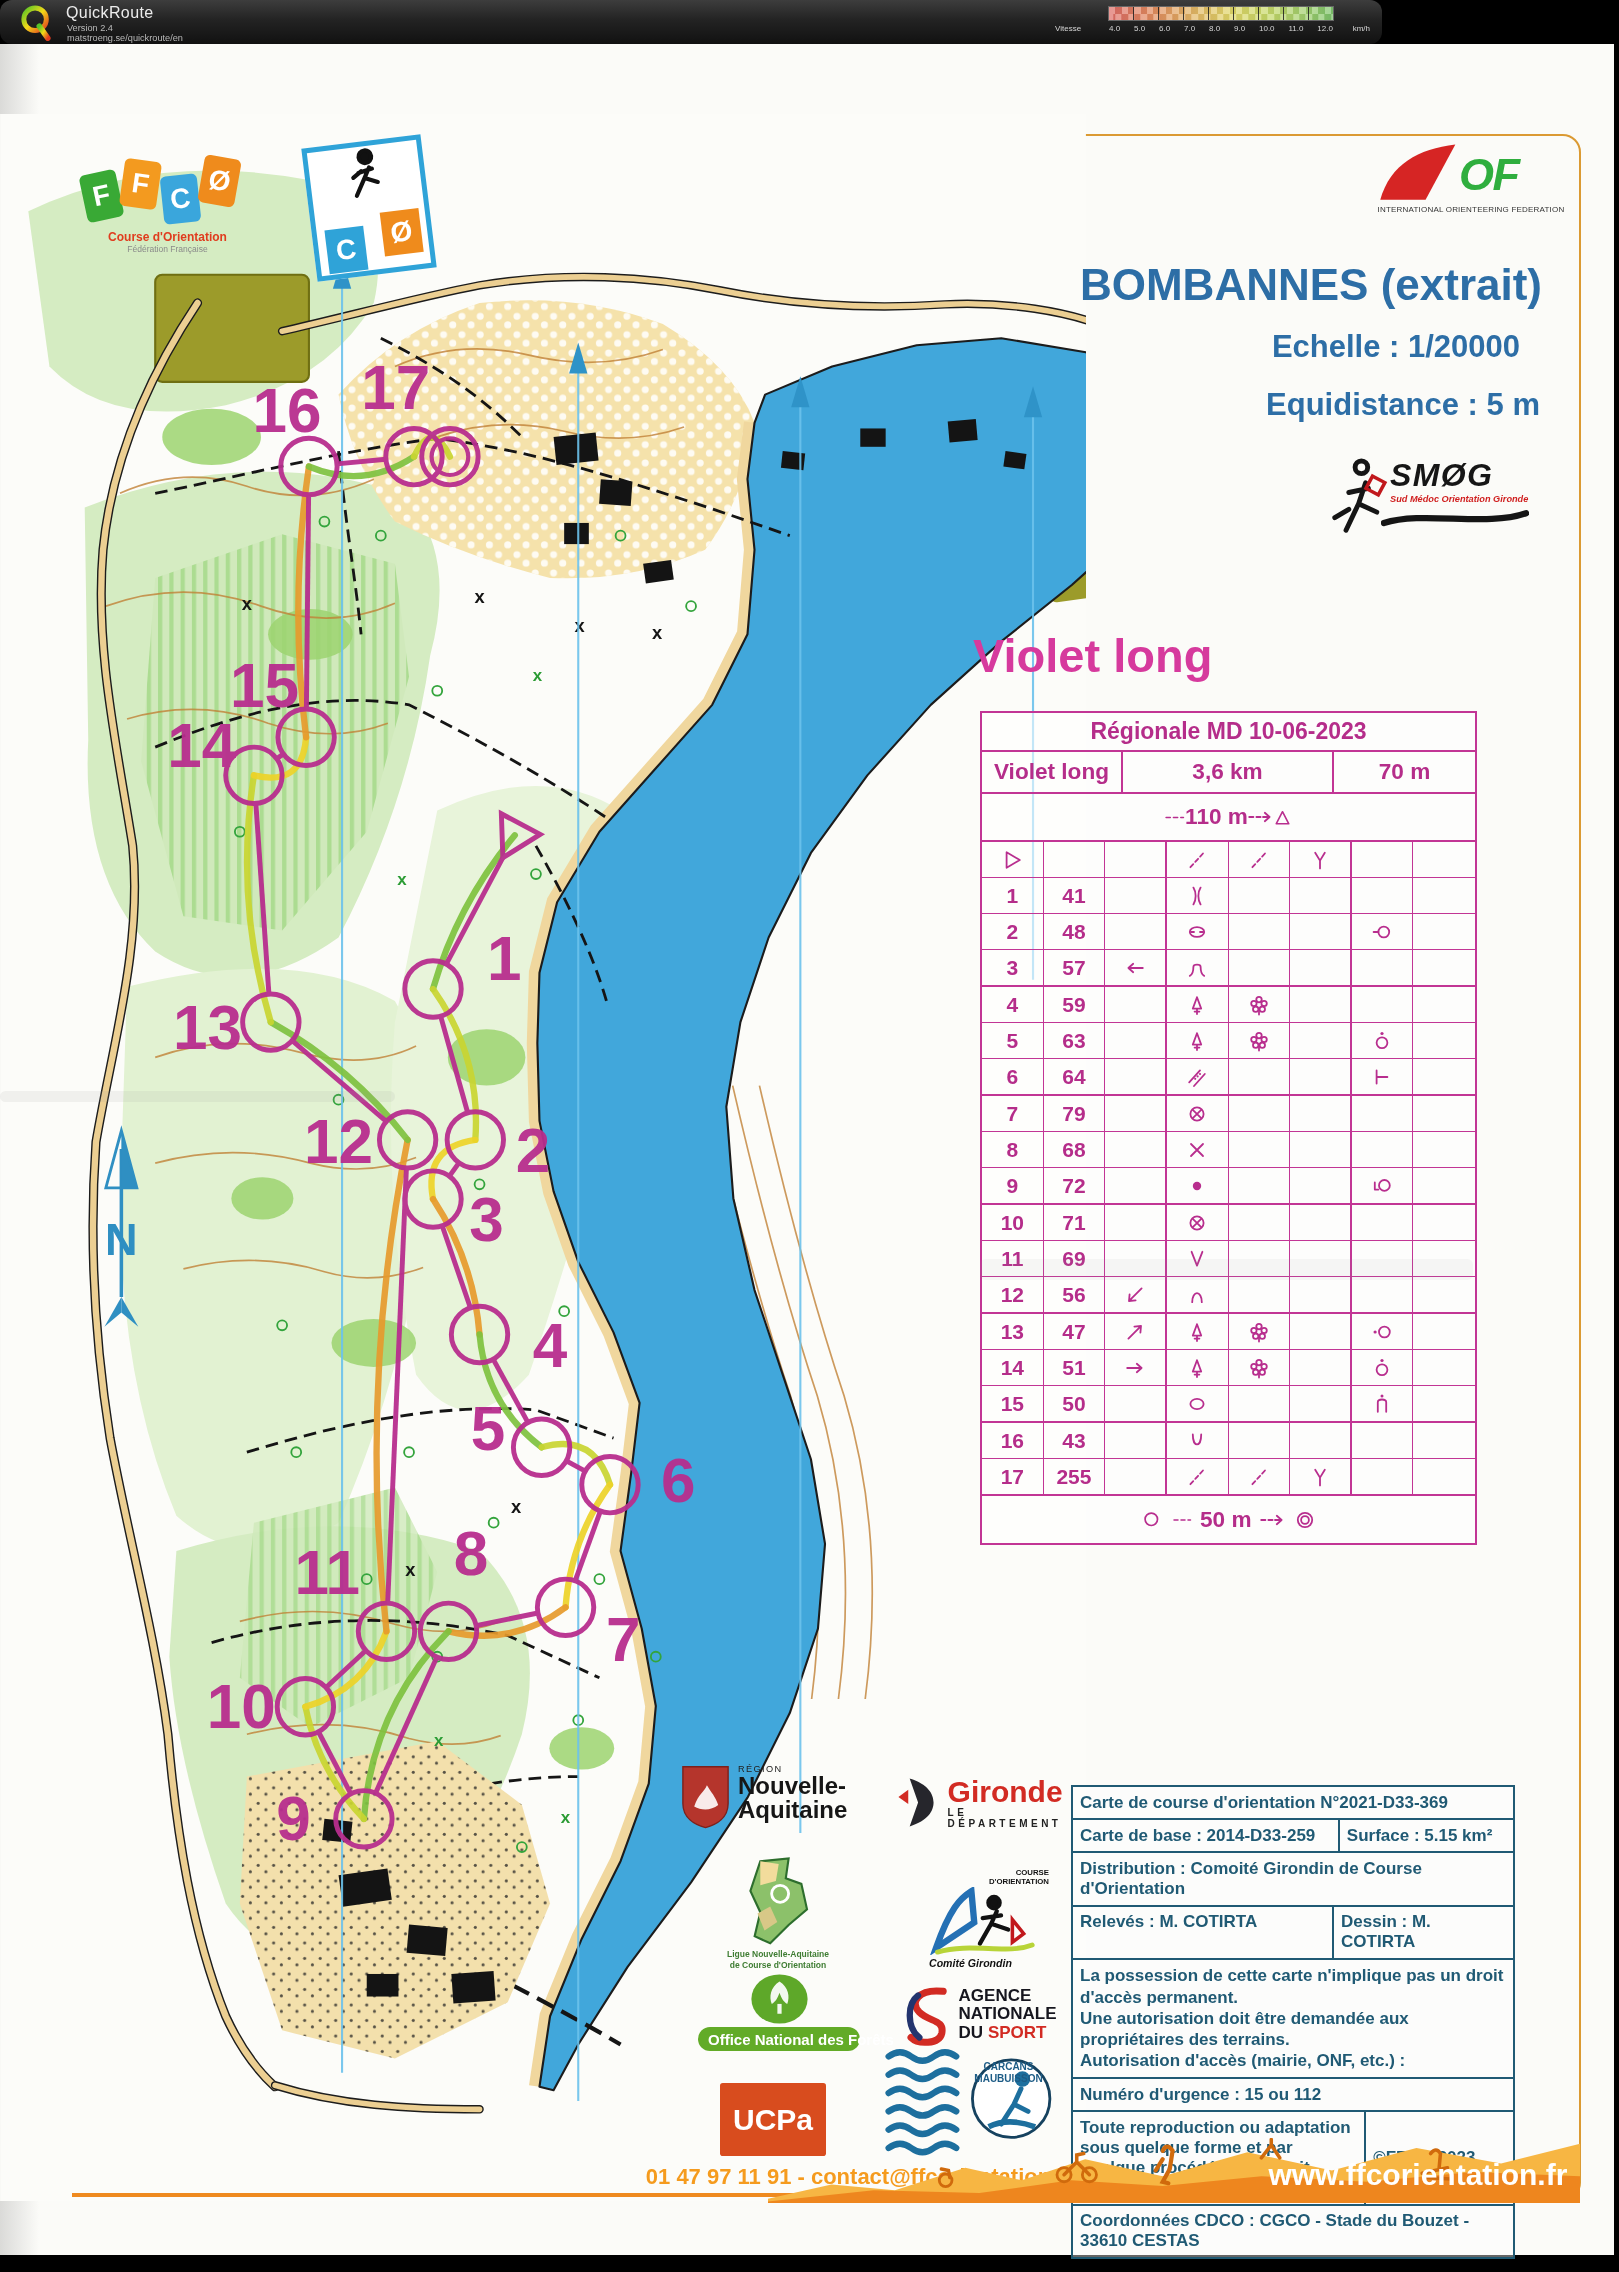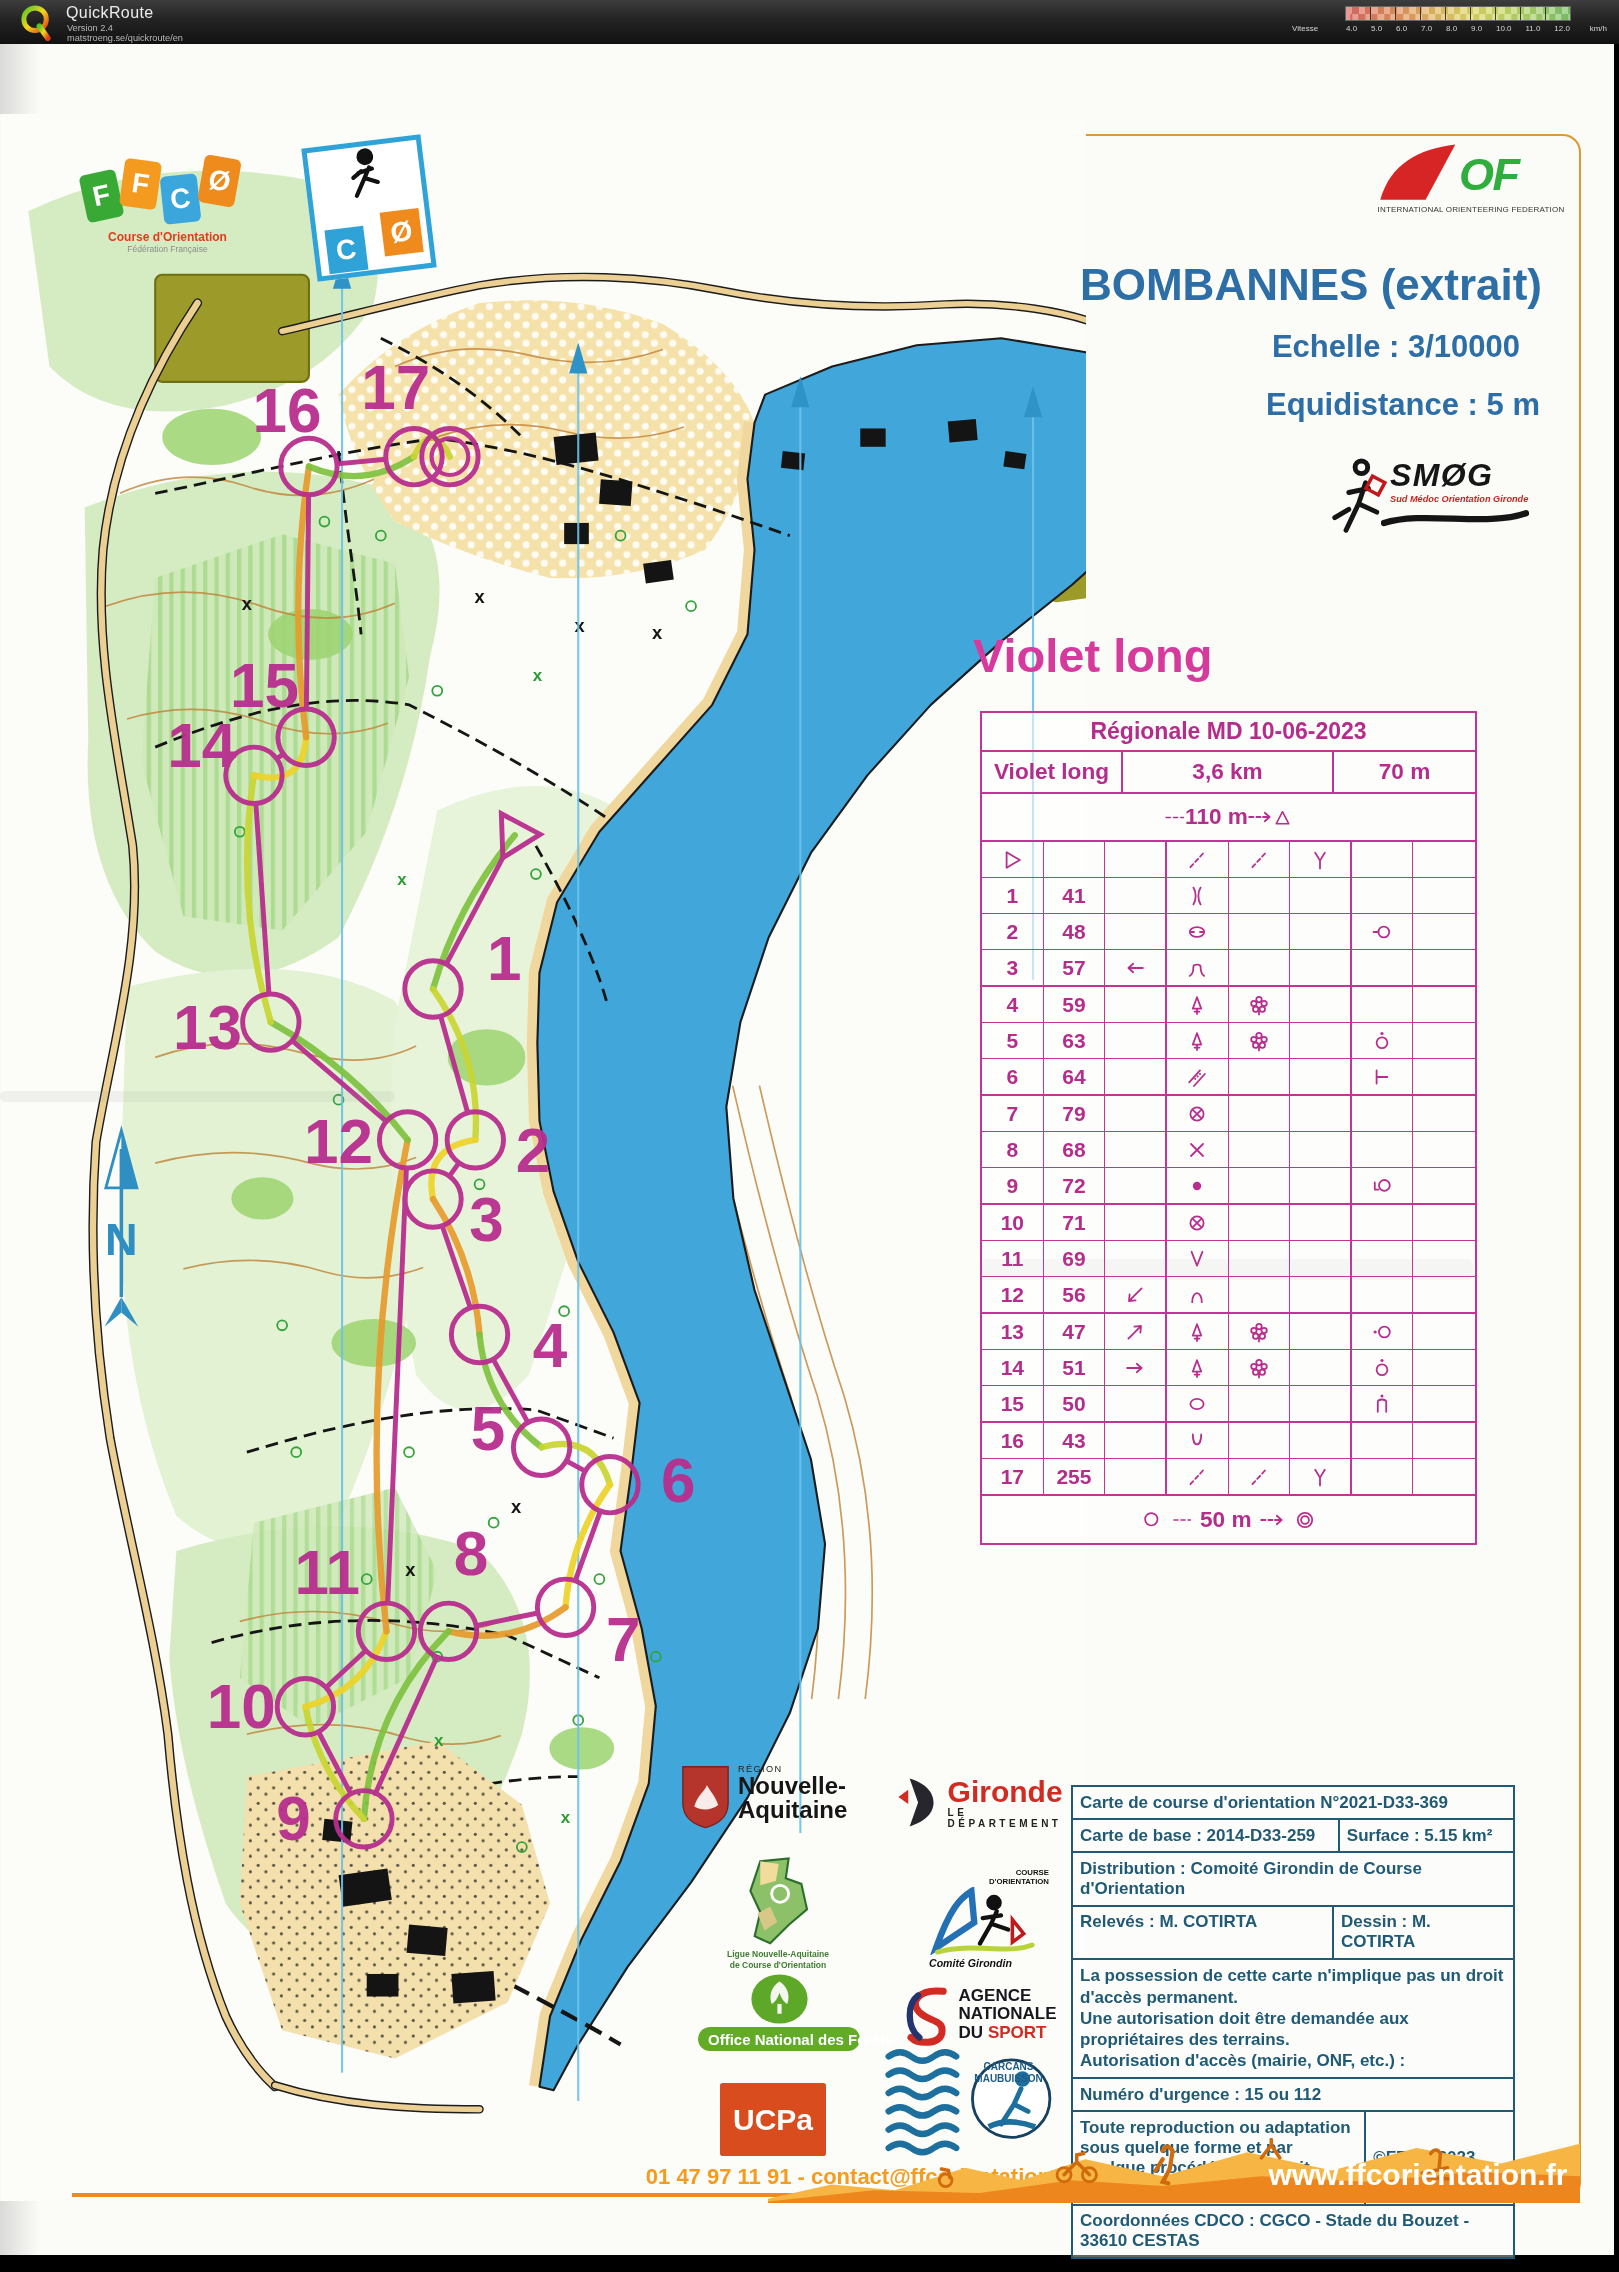--- a/index.html
+++ b/index.html
@@ -1,21 +1,21 @@
 <!DOCTYPE html>
 <html style="font-size:11.3px"><head>
 <meta charset="utf-8">
 <style>
   html,body{margin:0;padding:0;background:#000;width:1619px;height:2273px;overflow:hidden;
     font-family:"Liberation Sans",sans-serif;}
   #stage{position:relative;width:1619px;height:2273px;background:#000;}
 
   
-  #titlebar{position:absolute;left:0;top:0;width:1619px;height:44px;
-    background:linear-gradient(#3d3d3d,#232323 45%,#111);}
+  #titlebar{position:absolute;left:0;top:0;width:1382px;height:44px;
+    background:linear-gradient(#3d3d3d,#232323 45%,#111);border-radius:12px;}
   #qlogo{position:absolute;left:18.3px;top:2.8px;}
   .tb-app{position:absolute;left:66px;top:4.2px;font-size:16px;color:#ececec;letter-spacing:0.4px;}
   .tb-ver{position:absolute;left:67px;top:23px;font-size:9.2px;color:#b9b9b9;}
   .tb-url{position:absolute;left:67px;top:33px;font-size:9.2px;color:#b9b9b9;}
   #speedscale{position:absolute;top:7px;right:49px;width:224px;height:30px;}
   #speedbar{position:relative;width:224px;height:13.4px;outline:0.7px solid #666;
     background:linear-gradient(90deg,#dd6a66,#e2895f 18%,#e3b765 38%,#e0d768 55%,#c8d968 70%,#9fce6d 88%,#7cc36c);}
   #speedbar .chk1,#speedbar .chk2{position:absolute;left:0;width:100%;height:6.7px;
     background:repeating-linear-gradient(90deg,rgba(255,255,255,.30) 0 6.3px,rgba(0,0,0,.06) 6.3px 12.7px);}
   #speedbar .chk2{top:6.7px;background-position:6.3px 0;}
@@ -395,21 +395,21 @@
   </div>
   <div id="ioflogo">
     <svg width="85" height="61" viewBox="0 0 120 86">
       <path d="M6 80 C20 30 60 8 112 2 L70 80 Z" fill="#d62524"></path>
     </svg>
     <div class="of">OF</div>
     <div class="cap">INTERNATIONAL ORIENTEERING FEDERATION</div>
   </div>
 
   <div id="bombannes" class="blueh">BOMBANNES (extrait)</div>
-  <div id="echelle" class="blueh">Echelle : 3/10000</div>
+  <div id="echelle" class="blueh">Echelle : 1/20000</div>
   <div id="equid" class="blueh">Equidistance : 5 m</div>
 
   <div id="smog">
     <svg width="70" height="85" viewBox="0 0 100 120">
       <g stroke="#151515" stroke-width="7" fill="none" stroke-linecap="round">
         <circle cx="52" cy="14" r="9"></circle>
         <path d="M30 104 L48 66 L58 36 M48 66 L74 78 M34 50 L62 44 M14 86 L34 74"></path>
       </g>
       <rect x="62" y="30" width="20" height="20" transform="rotate(28 72 40)" fill="none" stroke="#c1181c" stroke-width="5"></rect>
     </svg>

